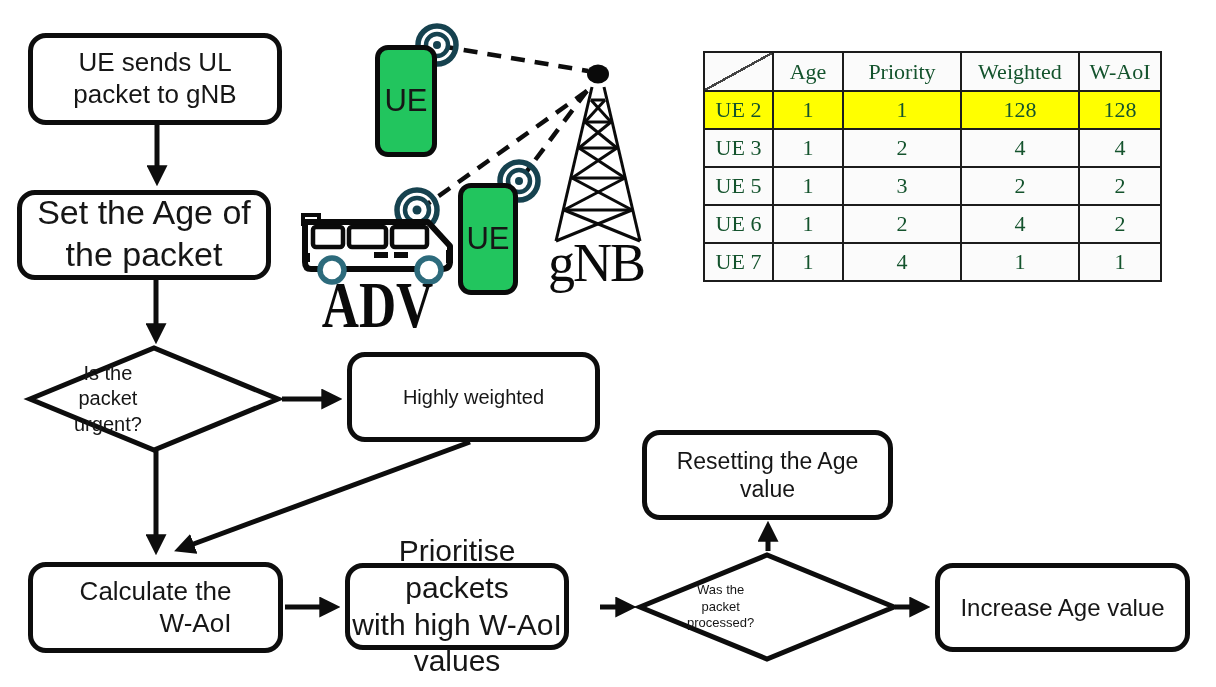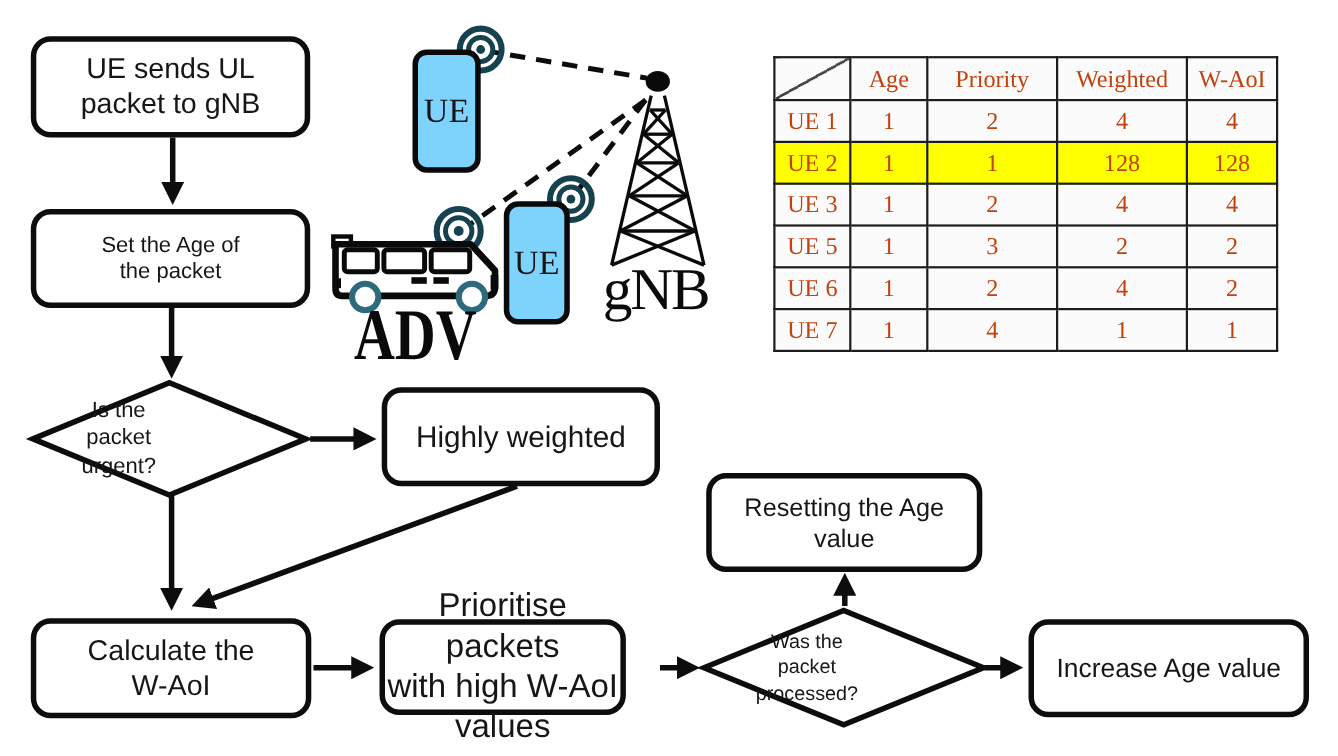--- a/index.html
+++ b/index.html
@@ -4,28 +4,28 @@
 <style>
   html,body{margin:0;padding:0;background:#fff;}
   .stage{position:relative;width:1216px;height:687px;background:#ffffff;overflow:hidden;
          font-family:"Liberation Sans",sans-serif;color:#161616;}
   .layer{position:absolute;left:0;top:0;}
   .fbox{position:absolute;background:#fff;border:5px solid #0d0d0d;border-radius:18px;
         display:flex;align-items:center;justify-content:center;text-align:center;
         box-sizing:border-box;line-height:1.22;white-space:pre-line;z-index:3;}
   .dtext{position:absolute;display:flex;align-items:center;
          text-align:center;white-space:pre-line;line-height:1.28;z-index:3;}
-  .phone{position:absolute;background:#7dd3fc;border:5px solid #0a0a0a;border-radius:13px;
+  .phone{position:absolute;background:#22c55e;border:5px solid #0a0a0a;border-radius:13px;
          display:flex;align-items:center;justify-content:center;box-sizing:border-box;
-         font-family:Liberation Serif, serif;z-index:3;}
+         font-family:Liberation Sans, sans-serif;z-index:3;}
   .serifLbl{position:absolute;font-family:"Liberation Serif",serif;color:#0a0a0a;
             text-align:center;z-index:3;}
   .squish{display:inline-block;transform:scaleX(0.78);transform-origin:center;}
   table.ue{position:absolute;left:703px;top:51px;border-collapse:collapse;z-index:3;
-           font-family:"Liberation Serif",serif;font-size:22px;color:#c2410c;
+           font-family:"Liberation Serif",serif;font-size:22px;color:#14532d;
            background:#fbfbfb;table-layout:fixed;}
   table.ue th,table.ue td{border:2px solid #1c1c1c;text-align:center;padding:0;
            font-weight:normal;overflow:hidden;}
   table.ue thead th{height:37px;}
   table.ue tbody th,table.ue tbody td{height:36px;}
   th.diag{background:
       linear-gradient(to bottom right,transparent calc(50% - 1.2px),#444 calc(50% - 1.2px),
       #444 calc(50% + 1.2px),transparent calc(50% + 1.2px));}
   tr.hl th,tr.hl td{background:#ffff00;}
 </style>
@@ -114,47 +114,47 @@
 
     <polygon points="30,399 154,348 278,399 154,450" fill="#ffffff" stroke="#0d0d0d" stroke-width="5"></polygon>
     <polygon points="640,607 767,555 894,607 767,659" fill="#ffffff" stroke="#0d0d0d" stroke-width="5"></polygon>
   </svg>
 
   <div class="fbox" style="left:28px;top:33px;width:254px;height:92px;font-size:26px;">
     <span>UE sends UL
 packet to gNB</span>
   </div>
 
-  <div class="fbox" style="left:28px;top:190px;width:254px;height:90px;font-size:20px;">
+  <div class="fbox" style="left:17px;top:190px;width:254px;height:90px;font-size:34px;align-items:flex-end;">
     <span>Set the Age of
 the packet</span>
   </div>
 
   <div class="dtext" style="left:74px;top:356px;width:160px;height:86px;font-size:20px;">
     <span>Is the
 packet
 urgent?</span>
   </div>
 
-  <div class="fbox" style="left:347px;top:352px;width:253px;height:90px;font-size:27px;">
+  <div class="fbox" style="left:347px;top:352px;width:253px;height:90px;font-size:20px;">
     <span>Highly weighted</span>
   </div>
 
-  <div class="fbox" style="left:28px;top:562px;width:255px;height:91px;font-size:26px;">
+  <div class="fbox" style="left:28px;top:562px;width:255px;height:91px;font-size:26px;text-align:right;">
     <span>Calculate the
 W-AoI</span>
   </div>
 
   <div class="fbox" style="left:345px;top:563px;width:224px;height:87px;font-size:30px;">
     <span>Prioritise packets
 with high W-AoI
 values</span>
   </div>
 
-  <div class="dtext" style="left:687px;top:567px;width:162px;height:80px;font-size:18px;">
+  <div class="dtext" style="left:687px;top:567px;width:162px;height:80px;font-size:13px;">
     <span>Was the
 packet
 processed?</span>
   </div>
 
   <div class="fbox" style="left:935px;top:563px;width:255px;height:89px;font-size:24px;">
     <span>Increase Age value</span>
   </div>
 
   <div class="fbox" style="left:642px;top:430px;width:251px;height:90px;font-size:23px;">
@@ -189,27 +189,20 @@
     <thead>
       <tr>
         <th class="diag"></th>
         <th>Age</th>
         <th>Priority</th>
         <th>Weighted</th>
         <th>W-AoI</th>
       </tr>
     </thead>
     <tbody>
-      <tr>
-        <th>UE 1</th>
-        <td>1</td>
-        <td>2</td>
-        <td>4</td>
-        <td>4</td>
-      </tr>
       <tr class="hl">
         <th>UE 2</th>
         <td>1</td>
         <td>1</td>
         <td>128</td>
         <td>128</td>
       </tr>
       <tr>
         <th>UE 3</th>
         <td>1</td>

